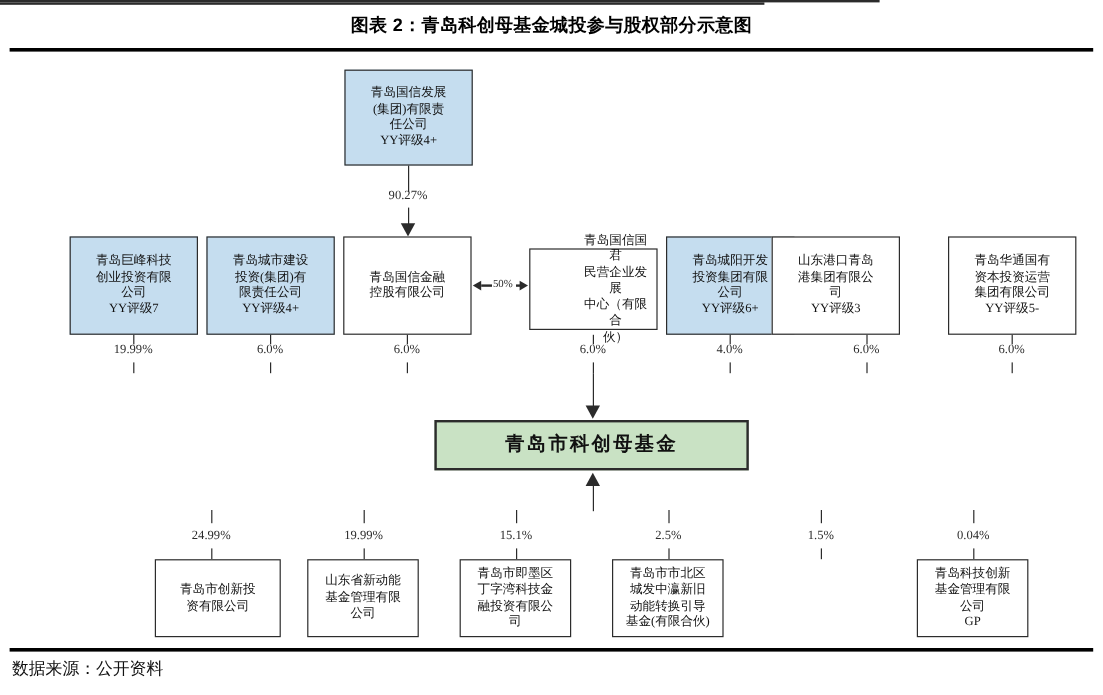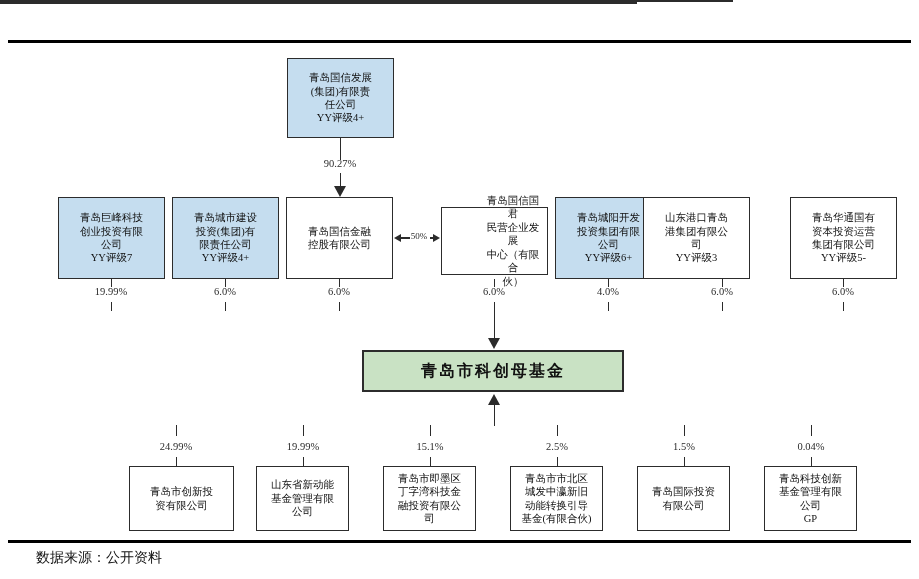--- a/index.html
+++ b/index.html
@@ -29,21 +29,20 @@
   }
   .rule-bottom{
     position:absolute;left:8px;top:540px;width:903px;height:3px;
     background:#000;
   }
   .source{
     position:absolute;left:10px;top:549px;
     font-family:"Liberation Sans","DejaVu Sans",sans-serif;
     font-size:14px;
     color:#111;
-    margin-left:26px;
   }
 
   
   .node{
     position:absolute;
     box-sizing:border-box;
     border:1.6px solid #2c2c2c;
     display:flex;align-items:center;justify-content:center;
     text-align:center;
     font-size:10.5px;
@@ -99,20 +98,21 @@
     font-family:"Liberation Serif","DejaVu Serif",serif;
     white-space:nowrap;
   }
   .pct.small{font-size:9px;}
 </style>
 </head>
 <body>
 
 <div class="page">
 
+  <div class="title">图表 2：青岛科创母基金城投参与股权部分示意图</div>
   <div class="rule-top"></div>
   <div class="rule-bottom"></div>
   <div class="source">数据来源：公开资料</div>
 
   <div class="node blue" style="left:287px;top:58px;width:107px;height:80px;">
     <span class="txt">青岛国信发展
 (集团)有限责
 任公司
 YY评级4+</span>
   </div>
@@ -241,24 +241,20 @@
 丁字湾科技金
 融投资有限公
 司</span>
   </div>
   <div class="node" style="left:510px;top:466px;width:93px;height:65px;">
     <span class="txt">青岛市市北区
 城发中瀛新旧
 动能转换引导
 基金(有限合伙)</span>
   </div>
-  <div class="node" style="left:637px;top:466px;width:93px;height:65px;">
-    <span class="txt">青岛国际投资
-有限公司</span>
-  </div>
   <div class="node" style="left:764px;top:466px;width:93px;height:65px;">
     <span class="txt">青岛科技创新
 基金管理有限
 公司
 GP</span>
   </div>
 
 </div>
 
 </body></html>

